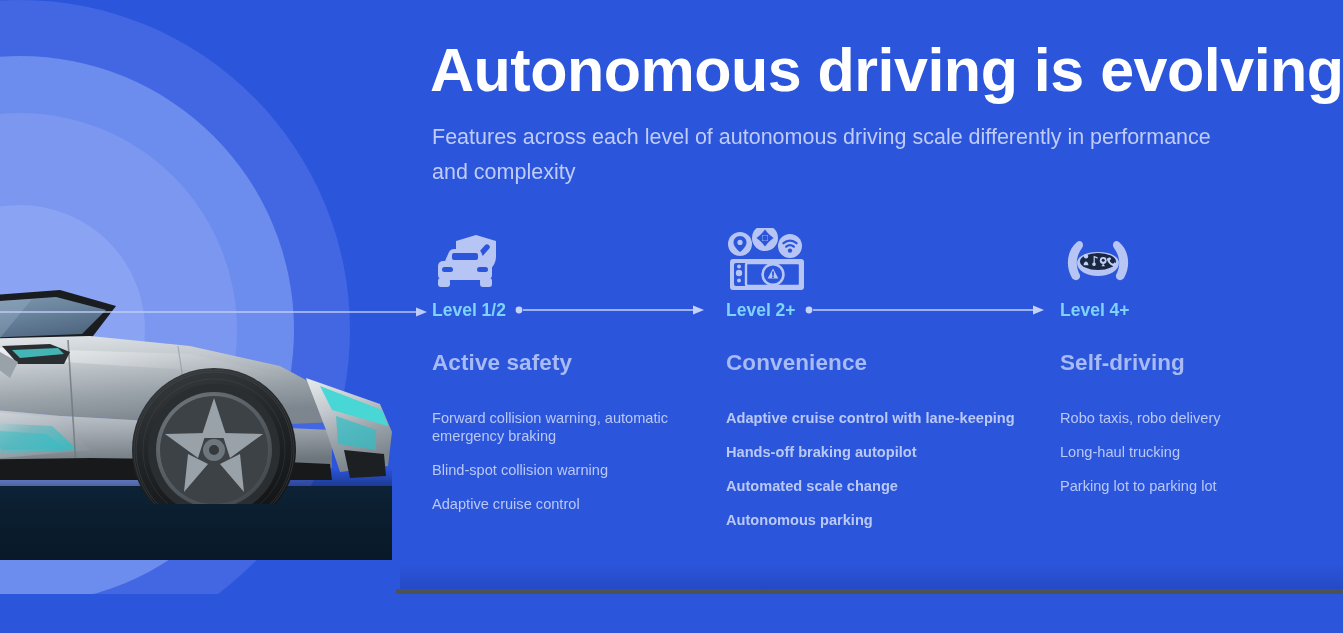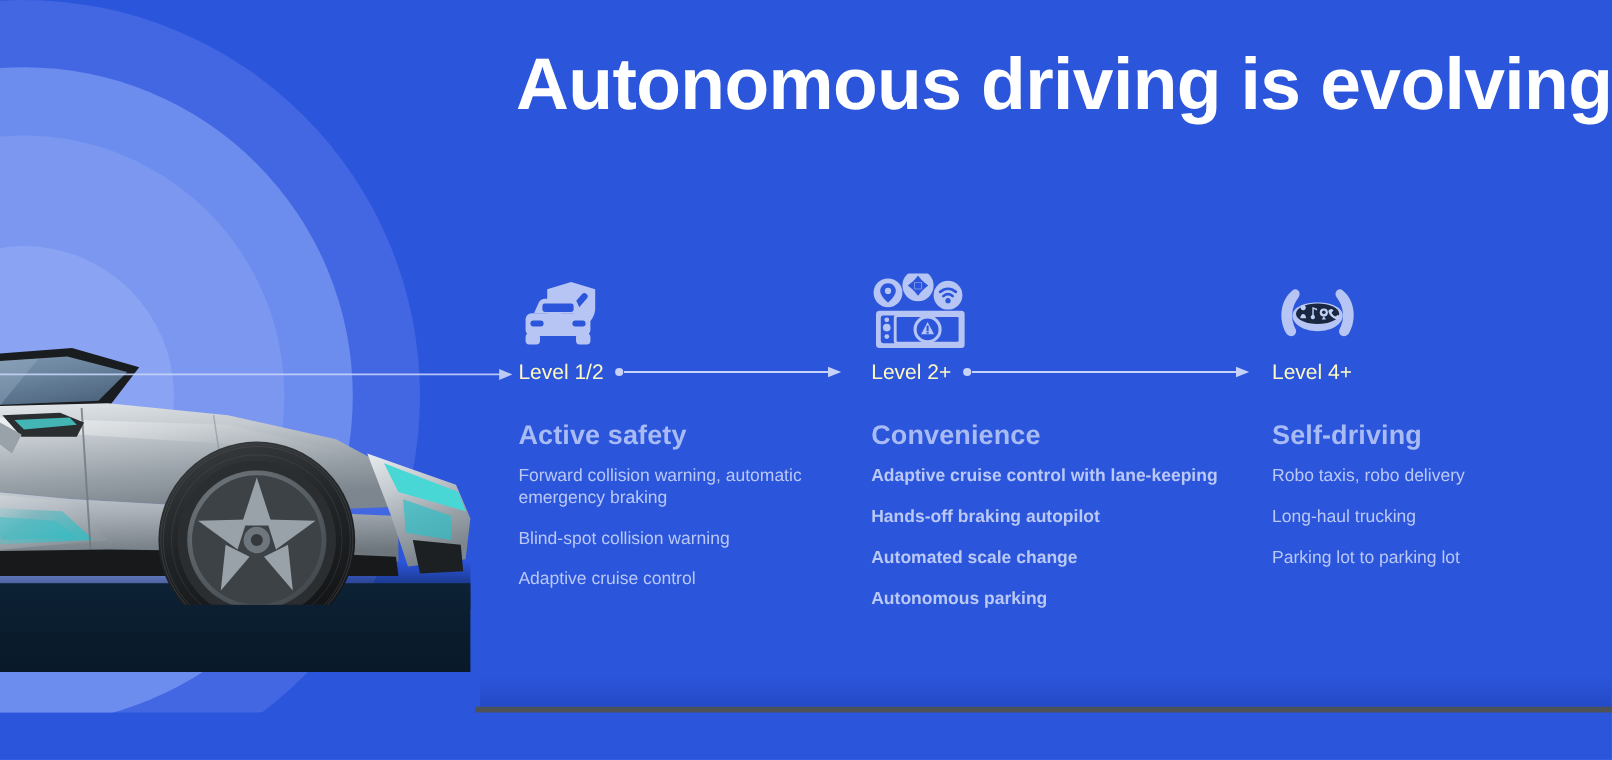--- a/index.html
+++ b/index.html
@@ -137,42 +137,42 @@
   .icon-3 { margin-left: 1px; }
 
   .level-row {
     display: flex;
     align-items: center;
     height: 28px;
     margin-top: 6px;
   }
   .level-label {
     font-size: 17.5px;
-    font-weight: normal;
-    color: #fef9c3;
+    font-weight: bold;
+    color: #7dd3fc;
     white-space: nowrap;
   }
   .connector {
     flex: 1;
     height: 12px;
     margin-left: 9px;
     position: relative;
     overflow: hidden;
   }
   .connector svg { display: block; }
 
   .col-heading {
     margin-top: 26px;
     font-size: 22.5px;
     font-weight: bold;
     color: #A8BBF4;
     letter-spacing: 0.1px;
   }
   .col-list {
-    margin-top: 12px;
+    margin-top: 33px;
   }
   .col-item {
     font-size: 14.6px;
     line-height: 18px;
     color: #B9C8F5;
     margin-bottom: 16px;
     max-width: 300px;
   }
   .col-1 .col-item { max-width: 330px; font-weight: bold; }
   .col-2 .col-item { max-width: 270px; }
@@ -310,20 +310,21 @@
   <div class="long-arrow">
     <svg width="428" height="14" viewBox="0 0 428 14" xmlns="http://www.w3.org/2000/svg">
       <line x1="0" y1="7" x2="418" y2="7" stroke="#C6D2F8" stroke-width="1.6" opacity="0.9"></line>
       <path d="M427 7 L416 2.4 L416 11.6 Z" fill="#C6D2F8" opacity="0.95"></path>
     </svg>
   </div>
 
   <div class="content">
 
     <div class="title">Autonomous driving is evolving</div>
+    <div class="subtitle">Features across each level of autonomous driving scale differently in performance and complexity</div>
 
     <div class="columns">
 
       <div class="col col-0">
         <div class="col-icon icon-1">
           <svg width="62" height="56" viewBox="0 0 62 56" xmlns="http://www.w3.org/2000/svg">
             <g fill="#B6C5F3">
 
               <path d="M40 1 L60 7 L60 23 C60 33 50 40 40 43 C30 40 20 33 20 23 L20 7 Z"></path>
             </g>

